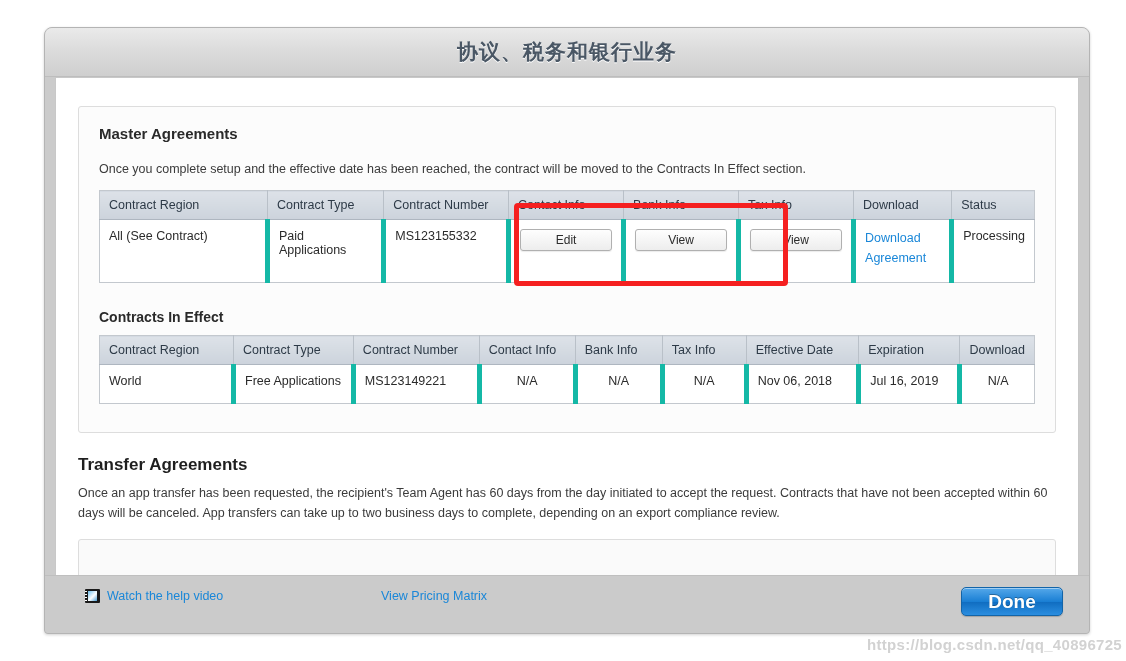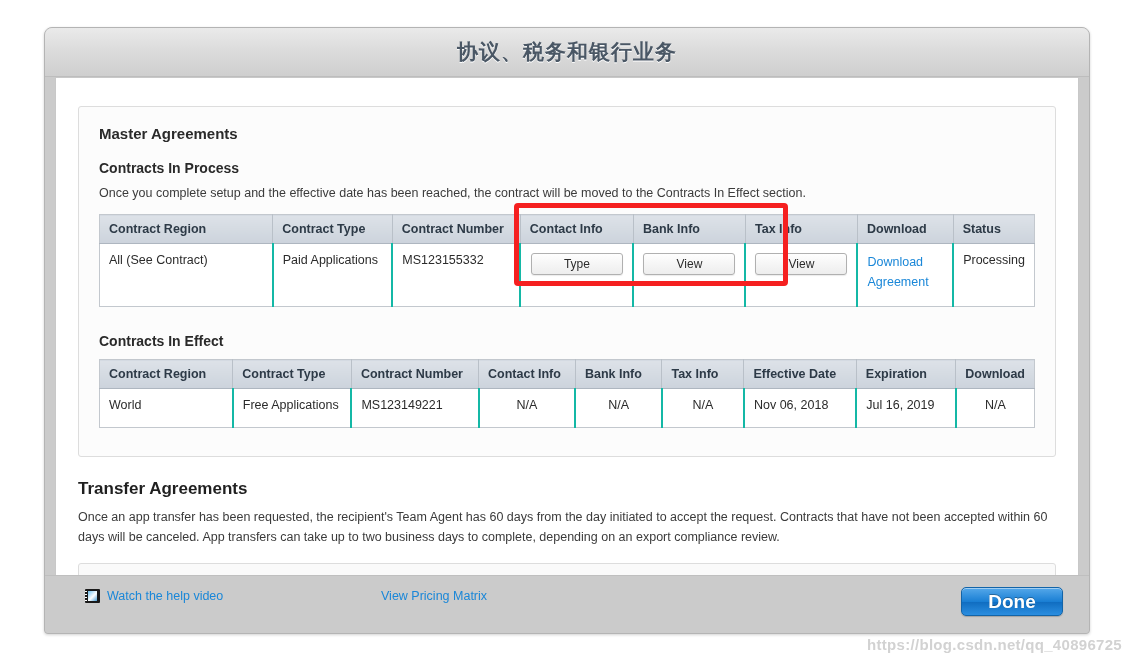--- a/index.html
+++ b/index.html
@@ -102,33 +102,33 @@
   table.grid {
     width: 100%;
     border-collapse: collapse;
     font-size: 12.5px;
     background: #ffffff;
     border: 1px solid #c3c8ce;
   }
   table.grid thead th {
     background: linear-gradient(to bottom, #dde2e8 0%, #ccd3dc 100%);
     color: #2d3a47;
-    font-weight: bold;
+    font-weight: normal;
     font-size: 12.5px;
     text-align: left;
     padding: 7px 9px;
     border-right: 1px solid #b9c0c8;
     border-bottom: 1px solid #aeb6c0;
     white-space: nowrap;
   }
   table.grid thead th:last-child { border-right: none; }
 
   table.grid tbody td {
     padding: 9px 9px;
-    border-right: 2px solid #14b8a6;
+    border-right: 5px solid #14b8a6;
     color: #2b2b2b;
     vertical-align: top;
     background: #ffffff;
   }
   table.grid tbody td:last-child { border-right: none; }
 
   
   #table-process tbody td { height: 44px; }
   #table-process .cell-center { text-align: center; }
 
@@ -294,21 +294,20 @@
     <div class="titlebar">
       <div class="titlebar-text">协议、税务和银行业务</div>
     </div>
 
     <div class="content-panel">
       <div class="inner-pad">
 
         <div class="card">
           <h2 class="section-title">Master Agreements</h2>
 
-          <h3 class="sub-title">Contracts In Process</h3>
           <p class="desc">Once you complete setup and the effective date has been reached, the contract will be moved to the Contracts In Effect section.</p>
 
           <table class="grid" id="table-process">
             <thead>
               <tr>
                 <th style="width:195px">Contract Region</th>
                 <th style="width:113px">Contract Type</th>
                 <th style="width:114px">Contract Number</th>
                 <th style="width:95px">Contact Info</th>
                 <th style="width:86px">Bank Info</th>
@@ -316,21 +315,21 @@
                 <th style="width:86px">Download</th>
                 <th>Status</th>
               </tr>
             </thead>
             <tbody>
               <tr>
                 <td>All (See Contract)</td>
                 <td>Paid Applications</td>
                 <td>MS123155332</td>
                 <td class="cell-center">
-                  <span class="btn-small">Type</span>
+                  <span class="btn-small">Edit</span>
                 </td>
                 <td class="cell-center">
                   <span class="btn-small">View</span>
                 </td>
                 <td class="cell-center">
                   <span class="btn-small">View</span>
                 </td>
                 <td class="download-cell">
                   <a class="link"><span>Download</span><br><span>Agreement</span></a>
                 </td>

